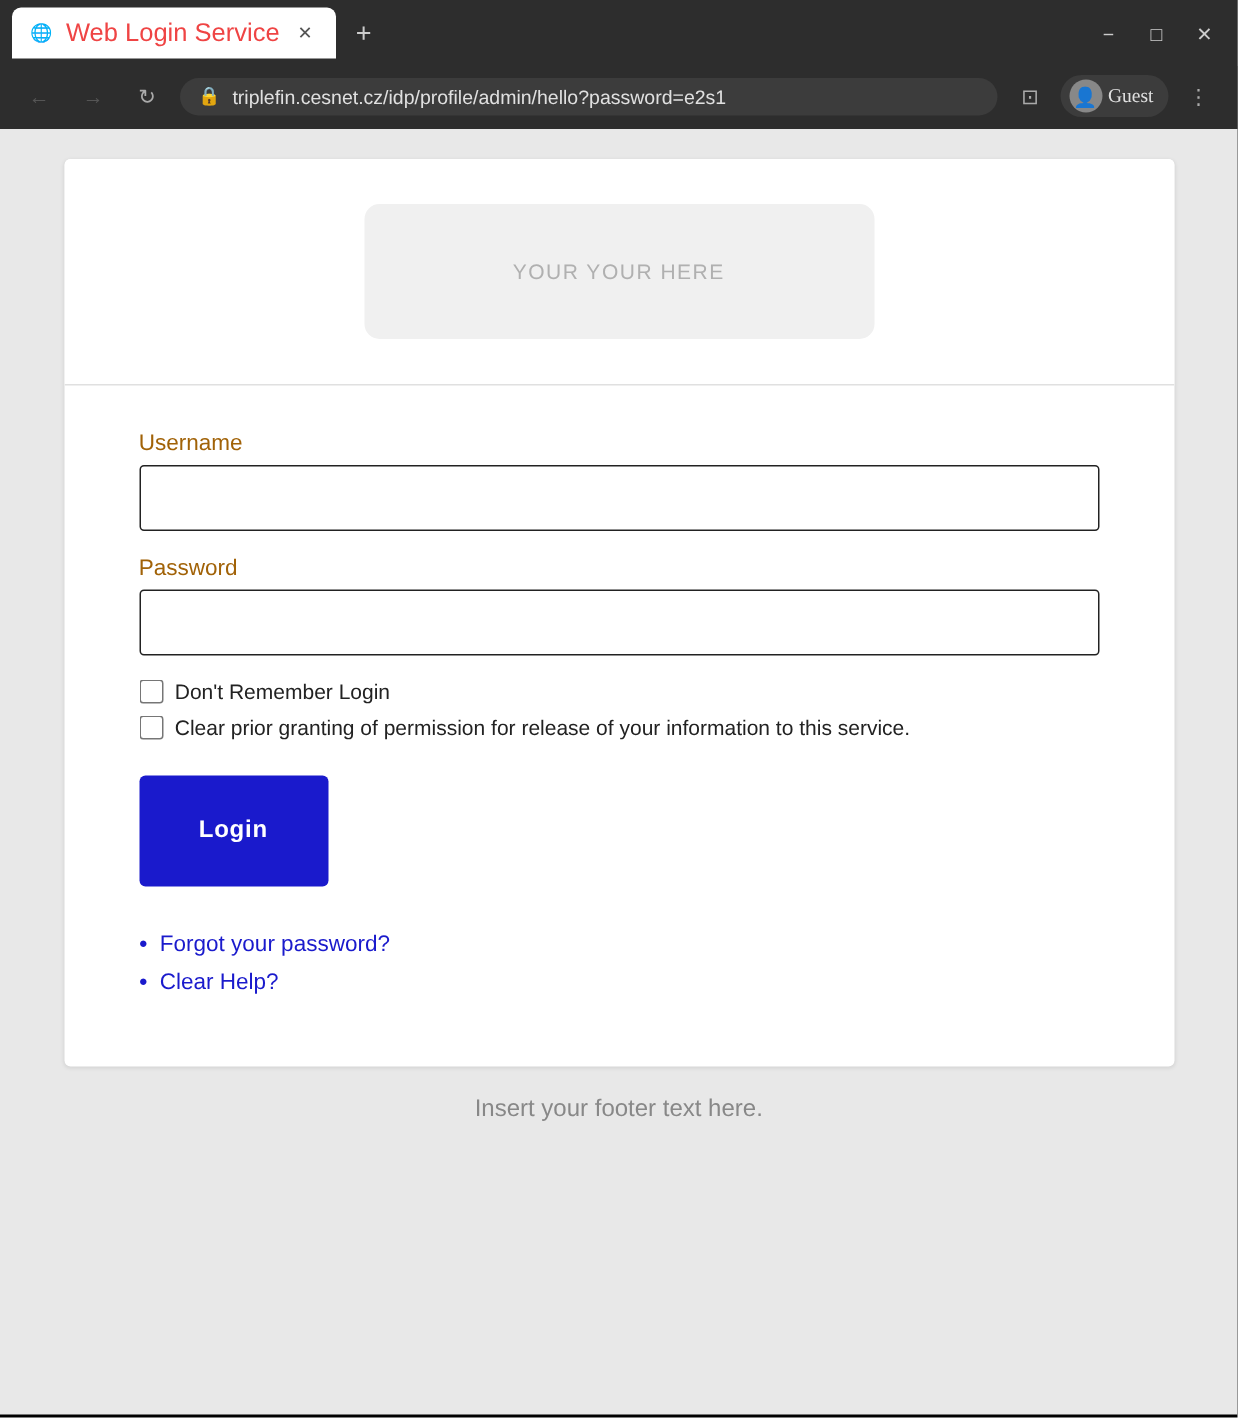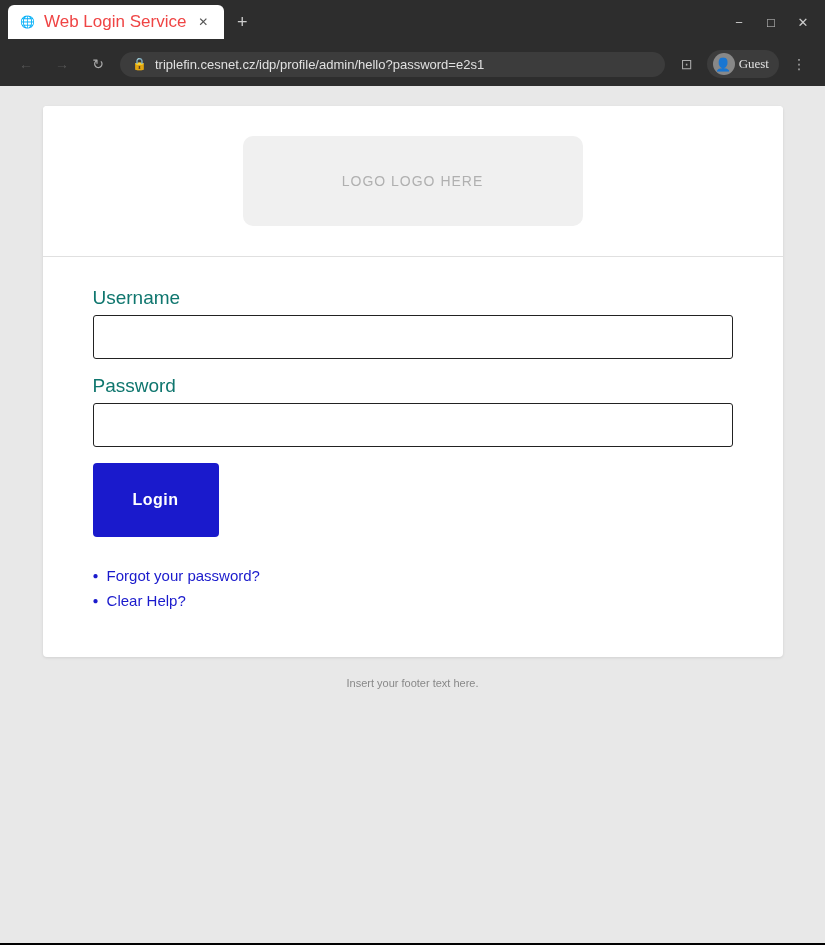--- a/index.html
+++ b/index.html
@@ -243,22 +243,22 @@
     .form-section {
       padding: 30px 50px 40px 50px;
     }
 
     .field-group {
       margin-bottom: 16px;
     }
 
     .field-label {
       display: block;
-      font-size: 19px;
-      color: #0f766e;
+      font-size: 15px;
+      color: #a16207;
       margin-bottom: 6px;
       font-weight: normal;
     }
 
     .field-input {
       width: 100%;
       height: 44px;
       border: 1.5px solid #222;
       border-radius: 3px;
       padding: 8px 12px;
@@ -326,21 +326,21 @@
 
     .link-anchor {
       color: #1a1acc;
       text-decoration: none;
       font-size: 15px;
     }
 
     
     .page-footer {
       margin-top: 20px;
-      font-size: 11px;
+      font-size: 16px;
       color: #888;
       text-align: left;
     }
   </style>
 </head>
 <body>
 
 <div class="browser-chrome">
 
   <div class="browser-titlebar">
@@ -378,36 +378,46 @@
     </div>
   </div>
 </div>
 
 <div class="browser-page">
 
   <div class="login-card">
 
     <div class="logo-section">
       <div class="logo-placeholder">
-        <span class="logo-placeholder-text">LOGO LOGO HERE</span>
+        <span class="logo-placeholder-text">YOUR YOUR HERE</span>
       </div>
     </div>
 
     <div class="form-section">
 
       <div class="field-group">
         <label class="field-label">Username</label>
         <input class="field-input" type="text" style="">
       </div>
 
       <div class="field-group">
         <label class="field-label">Password</label>
         <input class="field-input" type="password" style="">
       </div>
 
+      <div class="checkboxes-container">
+        <div class="checkbox-group">
+          <input class="checkbox-input" type="checkbox" id="remember" style="">
+          <label class="checkbox-label" for="remember">Don't Remember Login</label>
+        </div>
+        <div class="checkbox-group">
+          <input class="checkbox-input" type="checkbox" id="clearperm" style="">
+          <label class="checkbox-label" for="clearperm">Clear prior granting of permission for release of your information to this service.</label>
+        </div>
+      </div>
 
       <button class="login-button">Login</button>
 
       <div class="links-section">
         <div class="link-item">
           <span class="link-bullet">●</span>
           <a class="link-anchor" href="#">Forgot your password?</a>
         </div>
         <div class="link-item">
           <span class="link-bullet">●</span>

